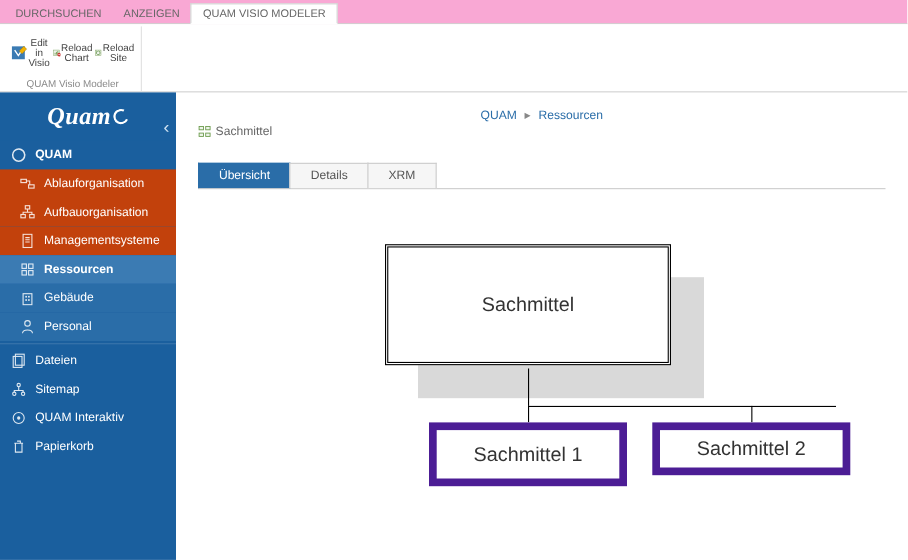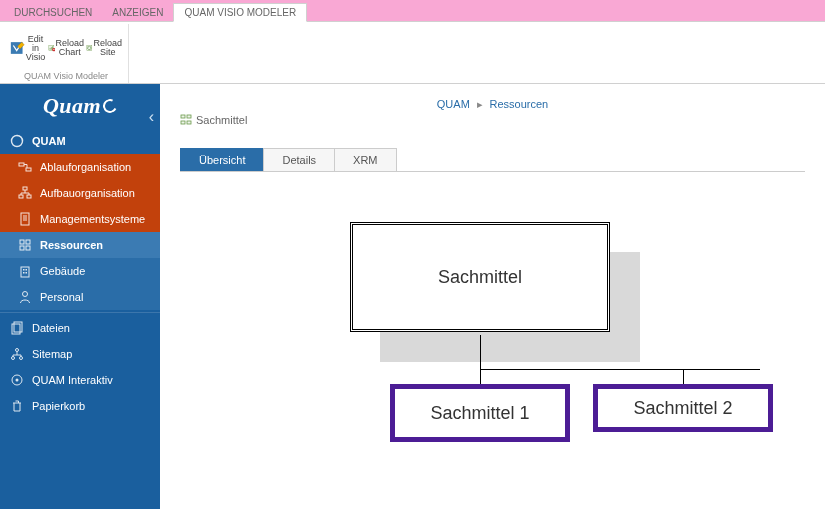--- a/index.html
+++ b/index.html
@@ -40,21 +40,21 @@
 .breadcrumb .sep { color: #888; margin: 0 4px; }
 .subcrumb { font-size: 11px; color: #666; margin-top: 3px; display: flex; align-items: center; gap: 4px; }
 .subcrumb .sico { width: 12px; height: 12px; }
 
 .tabs { display: flex; margin-top: 22px; border-bottom: 1px solid #ccc; }
 .tab { padding: 5px 18px; font-size: 11px; border: 1px solid #ccc; border-bottom: none; background: #f6f6f6; color: #555; cursor: pointer; margin-right: -1px; }
 .tab.active { background: #2a6da8; color: #fff; border-color: #2a6da8; }
 
 .diagram { position: relative; margin-top: 50px; margin-left: 170px; height: 240px; }
 .shadow { position: absolute; background: #d9d9d9; }
-.box { position: absolute; background: #fff; border: 5px solid #4c1d95; display: flex; align-items: center; justify-content: center; font-size: 18px; font-family: Arial, sans-serif; }
+.box { position: absolute; background: #fff; border: 7px solid #4c1d95; display: flex; align-items: center; justify-content: center; font-size: 18px; font-family: Arial, sans-serif; }
 .box.double { border: 3px double #000; }
 .line { position: absolute; background: #000; }
 </style>
 </head>
 <body>
 
 <div class="ribbon-tabs">
   <div class="ribbon-tab">DURCHSUCHEN</div>
   <div class="ribbon-tab">ANZEIGEN</div>
   <div class="ribbon-tab active">QUAM VISIO MODELER</div>

